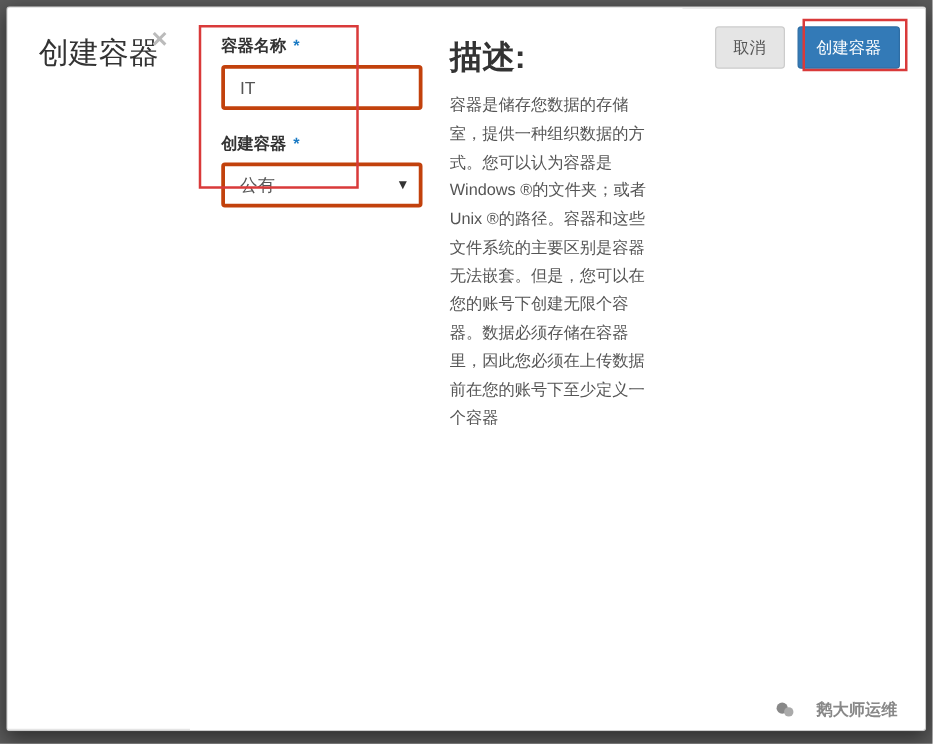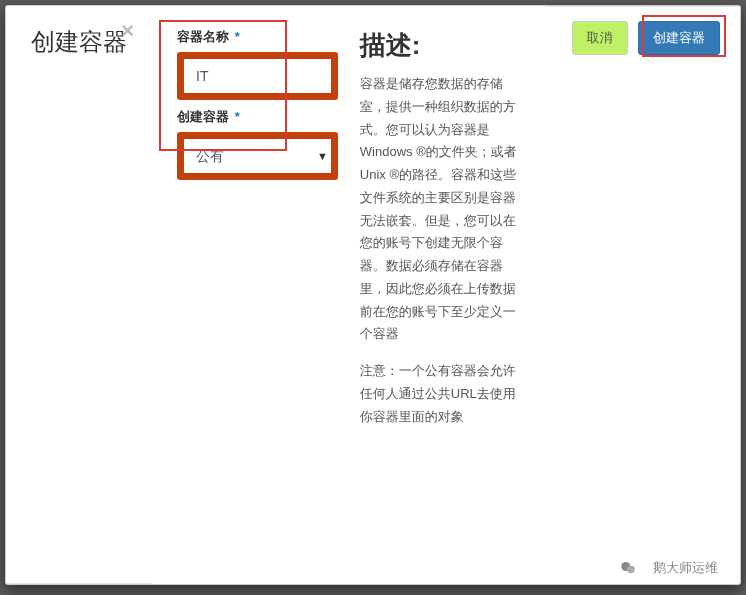--- a/index.html
+++ b/index.html
@@ -47,35 +47,35 @@
       font-weight: 700;
     }
     .modal-body {
       flex: 1;
       padding: 22px 25px;
       display: flex;
       gap: 22px;
     }
     .left-col { flex: 1; position: relative; }
     .right-col { flex: 1; }
-    .form-group { margin-bottom: 8px; }
+    .form-group { margin-bottom: 18px; }
     .form-label {
       display: block;
       font-size: 13px;
       color: #333;
       margin-bottom: 6px;
       font-weight: 600;
     }
     .required-mark { color: #1a7ac4; margin-left: 2px; }
     .form-input, .form-select {
       width: 100%;
-      height: 48px;
+      height: 36px;
       padding: 6px 12px;
       font-size: 14px;
-      border: 7px solid #c2410c;
+      border: 3px solid #c2410c;
       border-radius: 3px;
       background: #fff;
       color: #555;
     }
     .form-select {
       appearance: none;
       -webkit-appearance: none;
       background-image: none;
       padding-right: 12px;
     }
@@ -117,21 +117,21 @@
     .btn {
       display: inline-block;
       padding: 7px 14px;
       font-size: 13px;
       border-radius: 3px;
       border: 1px solid transparent;
       cursor: pointer;
       margin-left: 6px;
     }
     .btn-default {
-      background: #bef264;
+      background: #e5e5e5;
       border-color: #ccc;
       color: #555;
       text-align: center;
     }
     .btn-primary {
       background: #337ab7;
       border-color: #2e6da4;
       color: #fff;
     }
     .highlight-footer {
@@ -147,20 +147,21 @@
       position: absolute;
       right: 28px;
       bottom: 18px;
       display: flex;
       align-items: center;
       gap: 16px;
       z-index: 20;
       font-size: 13px;
       color: #888;
       pointer-events: none;
+      font-weight: bold;
     }
     .wm-icon {
       width: 18px; height: 18px;
       display: inline-flex; align-items: center; justify-content: center;
     }
   </style>
 </head>
 <body>
 
 <div class="modal">
@@ -191,21 +192,20 @@
             <option>公有</option>
           </select>
           <span class="select-caret">▼</span>
         </div>
       </div>
     </div>
 
     <div class="right-col">
       <h3 class="desc-heading">描述:</h3>
       <p class="desc-text">容器是储存您数据的存储室，提供一种组织数据的方式。您可以认为容器是Windows ®的文件夹；或者Unix ®的路径。容器和这些文件系统的主要区别是容器无法嵌套。但是，您可以在您的账号下创建无限个容器。数据必须存储在容器里，因此您必须在上传数据前在您的账号下至少定义一个容器</p>
-      <p class="desc-text">注意：一个公有容器会允许任何人通过公共URL去使用你容器里面的对象</p>
     </div>
   </div>
 
   <div class="modal-footer">
     <button class="btn btn-default">取消</button>
     <button class="btn btn-primary">创建容器</button>
     <div class="highlight-footer"></div>
   </div>
 </div>
 

